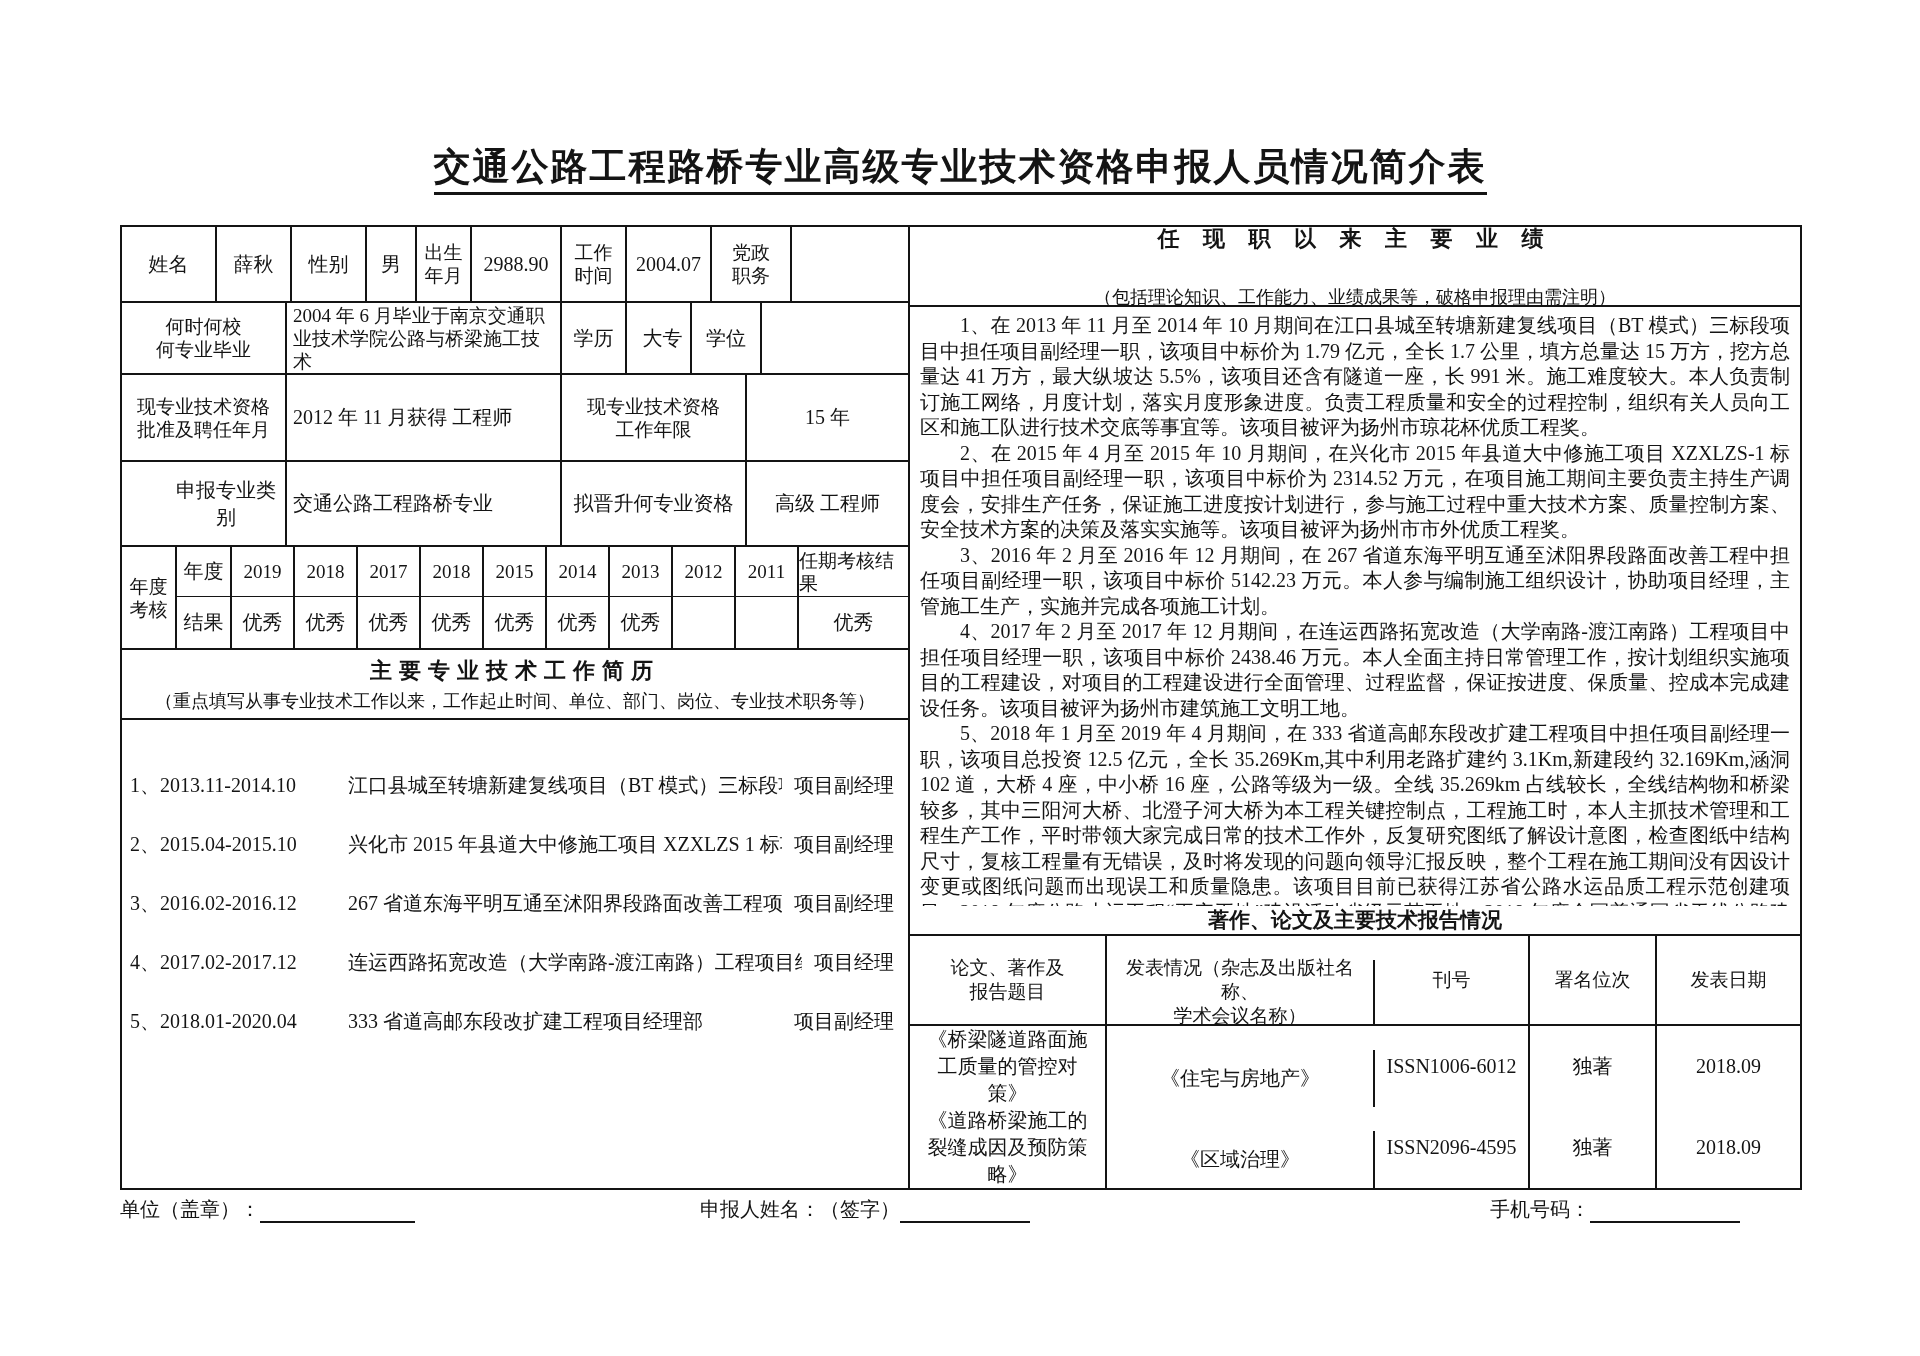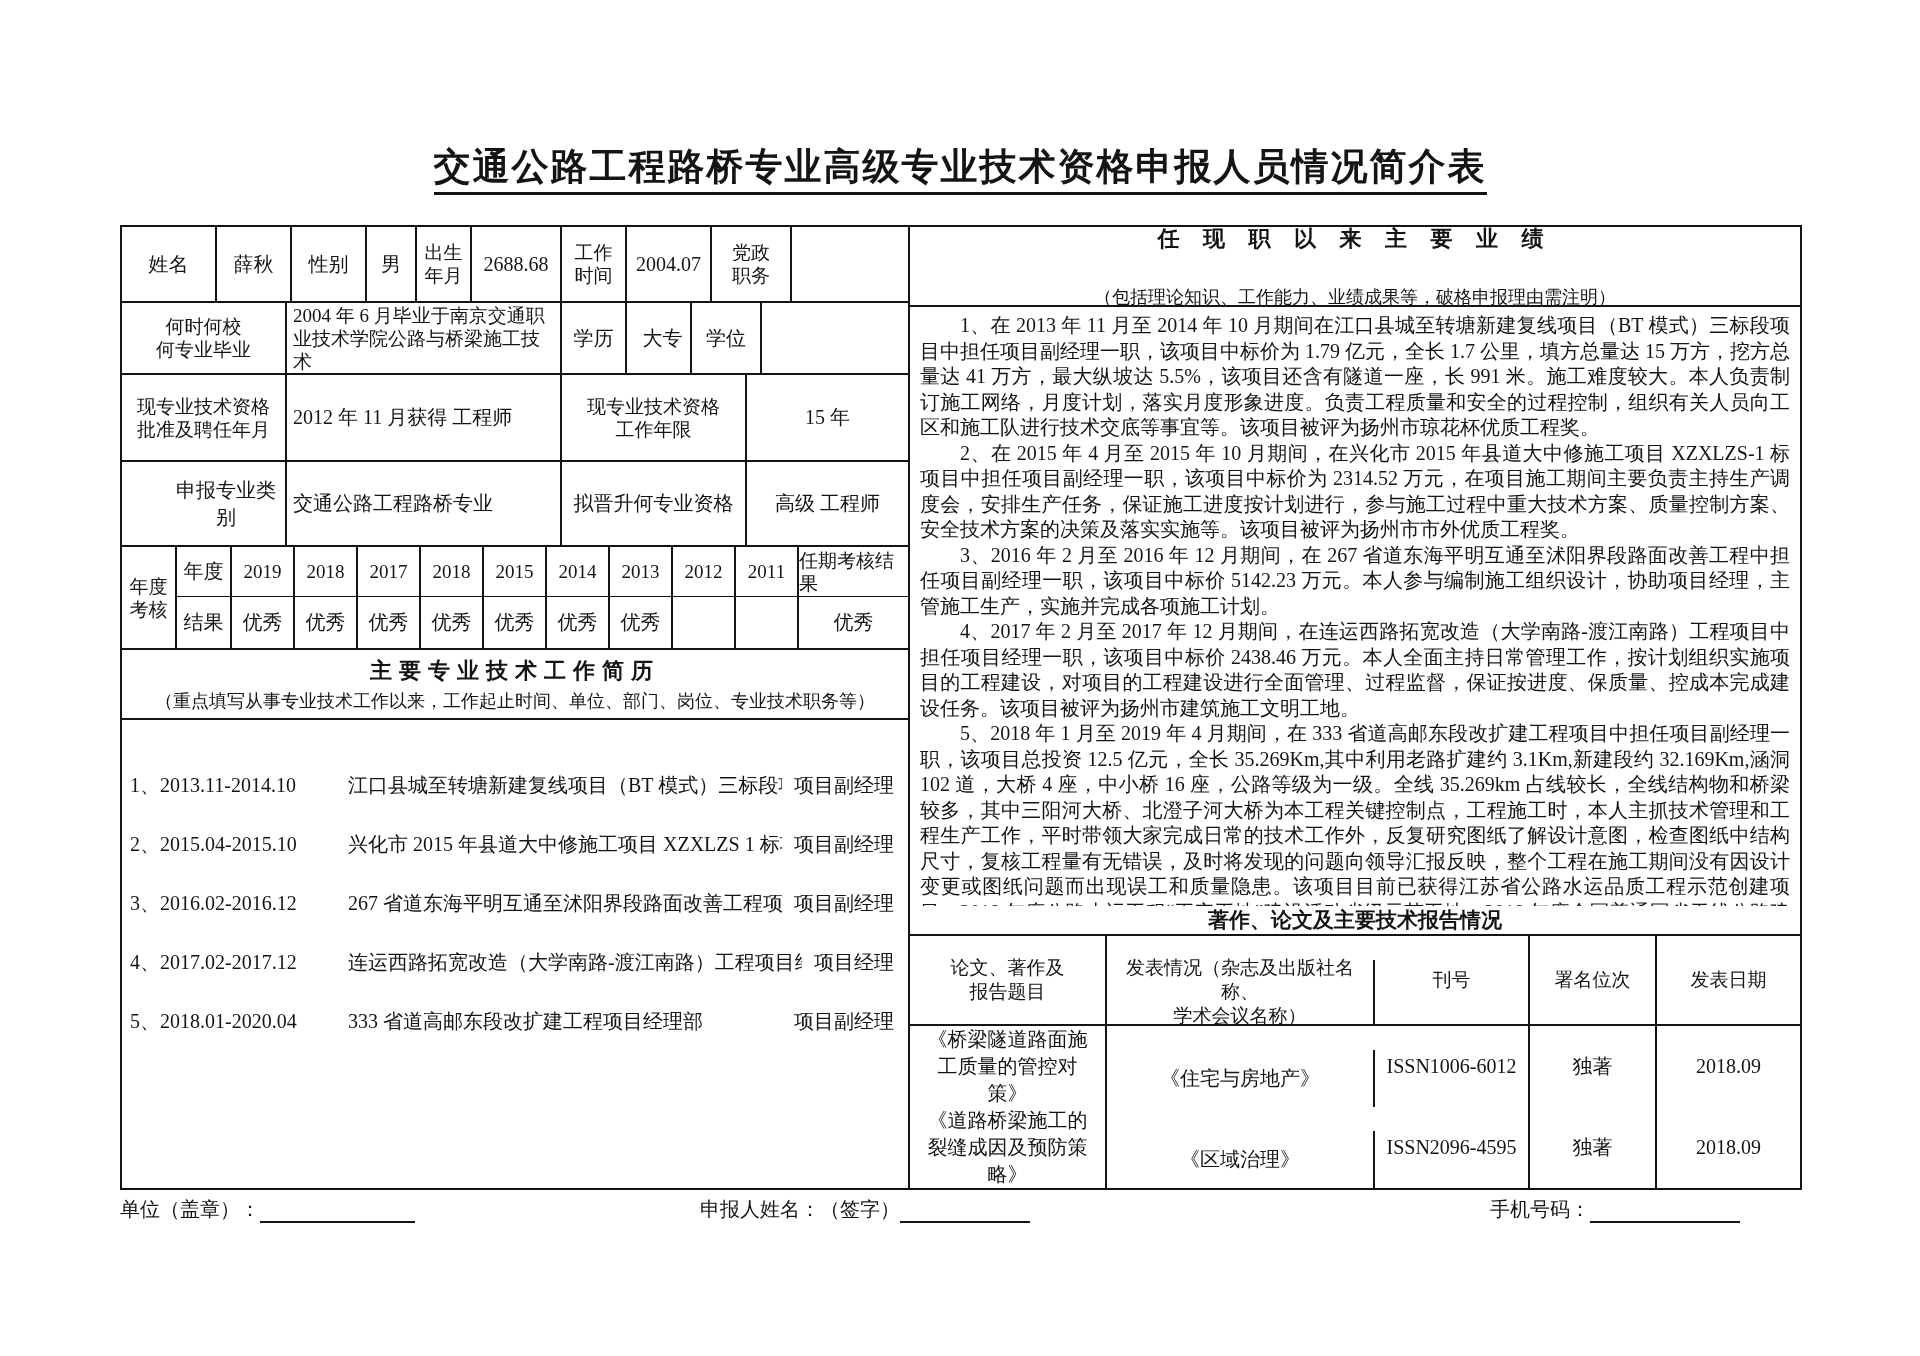--- a/index.html
+++ b/index.html
@@ -77,21 +77,21 @@
 
     <div class="left-col">
 
       <div class="row r1">
         <div class="c" style="width:95px;">姓名</div>
         <div class="c" style="width:75px;">薛秋</div>
         <div class="c" style="width:75px;">性别</div>
         <div class="c" style="width:50px;">男</div>
         <div class="c pre sm" style="width:55px;">出生
 年月</div>
-        <div class="c" style="width:90px;">2688.68</div>
+        <div class="c" style="width:90px;">2988.90</div>
         <div class="c pre sm" style="width:65px;">工作
 时间</div>
         <div class="c" style="width:85px;">2004.07</div>
         <div class="c pre sm" style="width:80px;">党政
 职务</div>
         <div class="c last" style="flex:1;"></div>
       </div>
 
       <div class="row r2">
         <div class="c pre sm" style="width:165px;">何时何校

